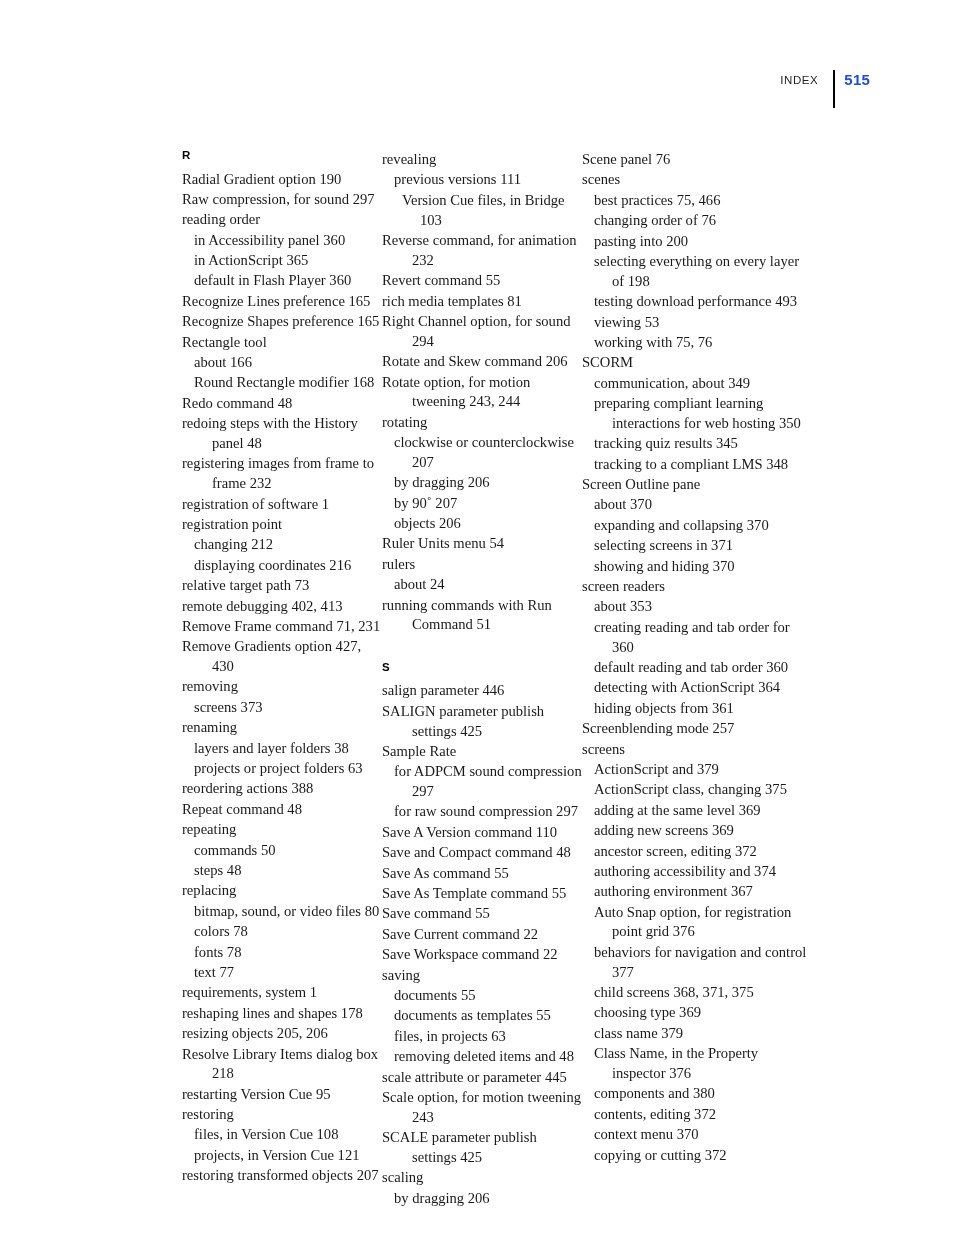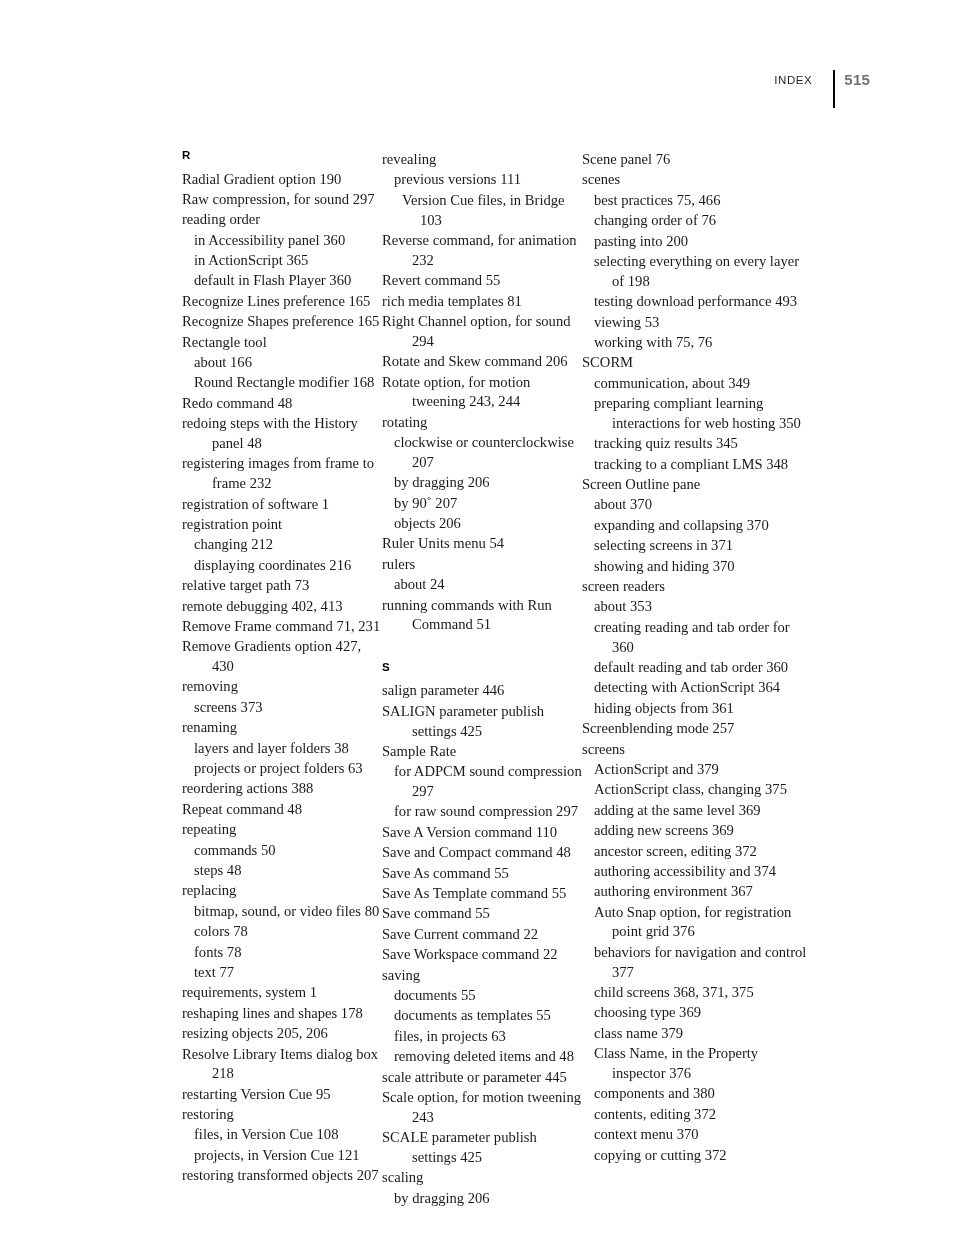--- a/index.html
+++ b/index.html
@@ -25,32 +25,32 @@
     align-items: stretch;
     height: 38px;
   }
   .header-label {
     font-family: "Liberation Sans", "DejaVu Sans", sans-serif;
     font-size: 11.5px;
     letter-spacing: 0.6px;
     color: #231f20;
     align-self: flex-start;
     padding-top: 4px;
-    padding-right: 21px;
+    padding-right: 15px;
   }
   .header-rule {
     width: 2px;
     background: #000000;
     height: 38px;
   }
   .header-pageno {
     font-family: "Liberation Sans", "DejaVu Sans", sans-serif;
     font-size: 15px;
     font-weight: bold;
-    color: #737373;
+    color: #1d4ed8;
     align-self: flex-start;
     padding-top: 1px;
     padding-left: 9px;
     letter-spacing: 0.2px;
   }
 
   
   .index-body {
     position: absolute;
     left: 182px;

